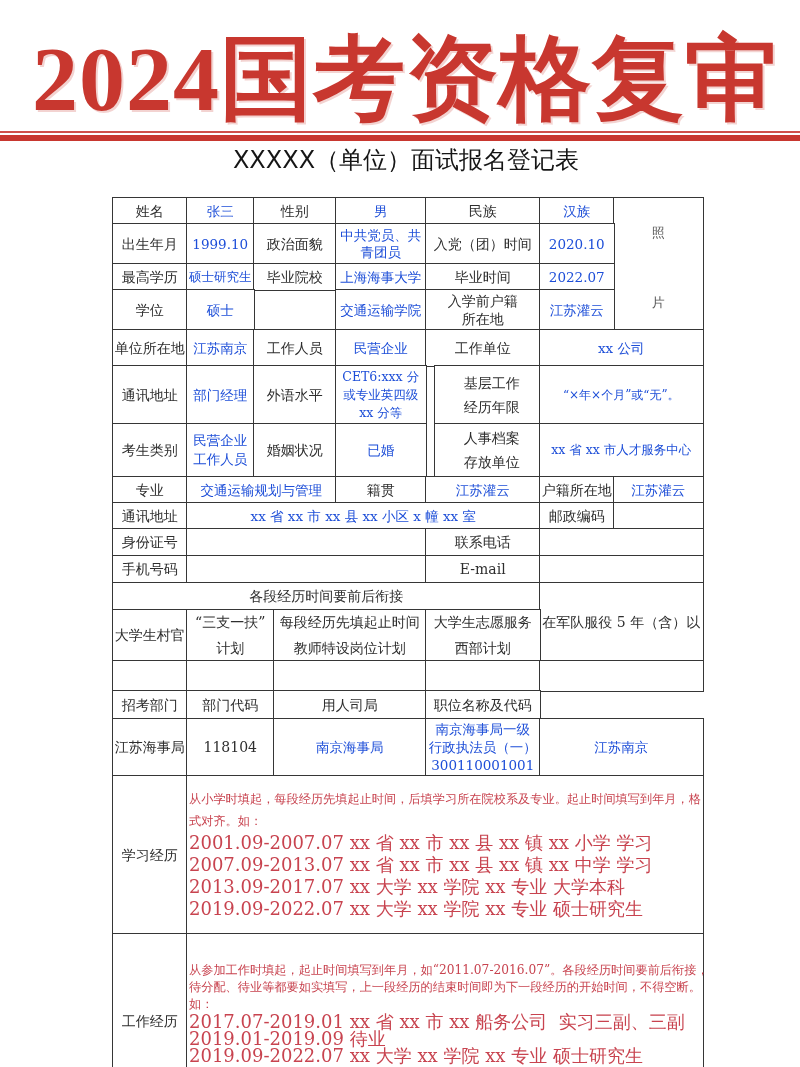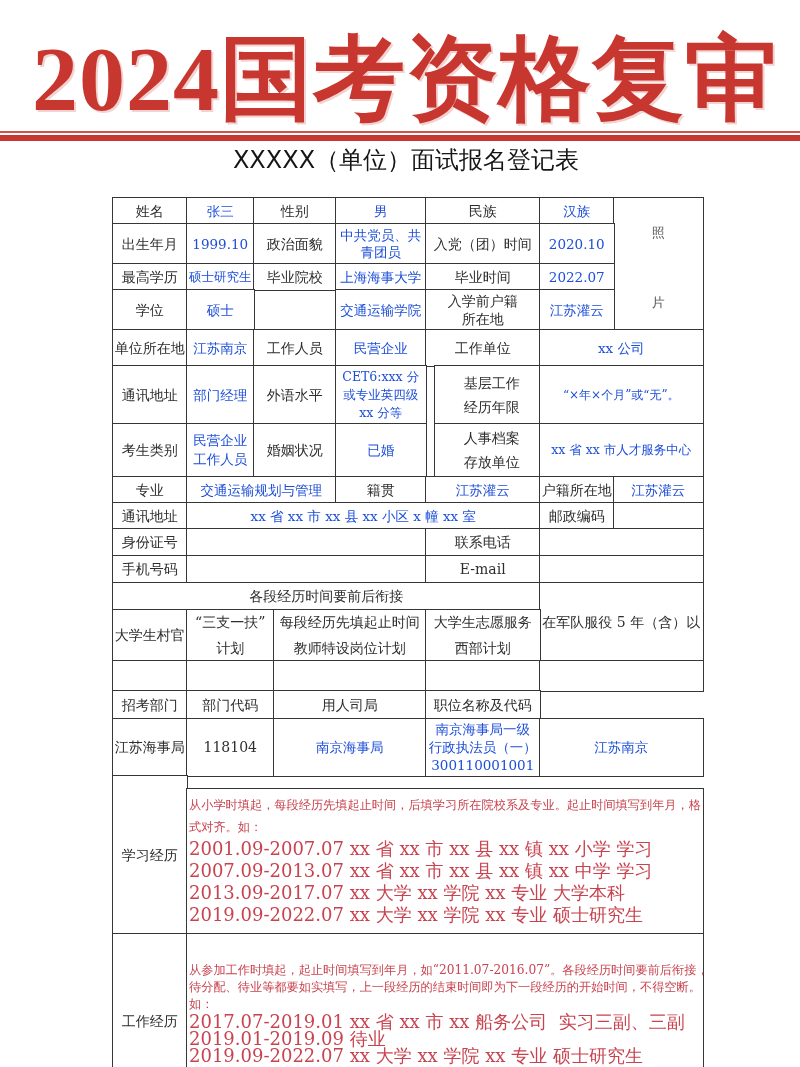--- a/index.html
+++ b/index.html
@@ -41,21 +41,21 @@
   .lh24 { line-height:24px;margin-left:9px; }
   .lh26 { line-height:26px; }
   .photo { display:block; color:#555; font-size:13px; }
   .photo .ph { position:absolute; left:0; right:0; text-align:center; line-height:18px; }
   .photo .ph-top { top:26px; }
   .photo .ph-bot { top:96px; }
   .textcell {
     display:block; text-align:left; align-items:flex-start;
     padding-left:2px; color:#c8434f;
   }
-  .edu { padding-top:5px; line-height:22px;margin-top:13px; }
+  .edu { padding-top:12px; line-height:22px; }
   .work { padding-top:28px; line-height:17px; }
   .instr { font-size:12.2px; }
   .entry { font-size:18px; }
   .table { position:absolute; left:0; top:0; width:800px; height:835px; }
 </style>
 </head>
 <body>
 
 <div class="title">2024国考资格复审</div>
 <div class="rule thin"></div>

